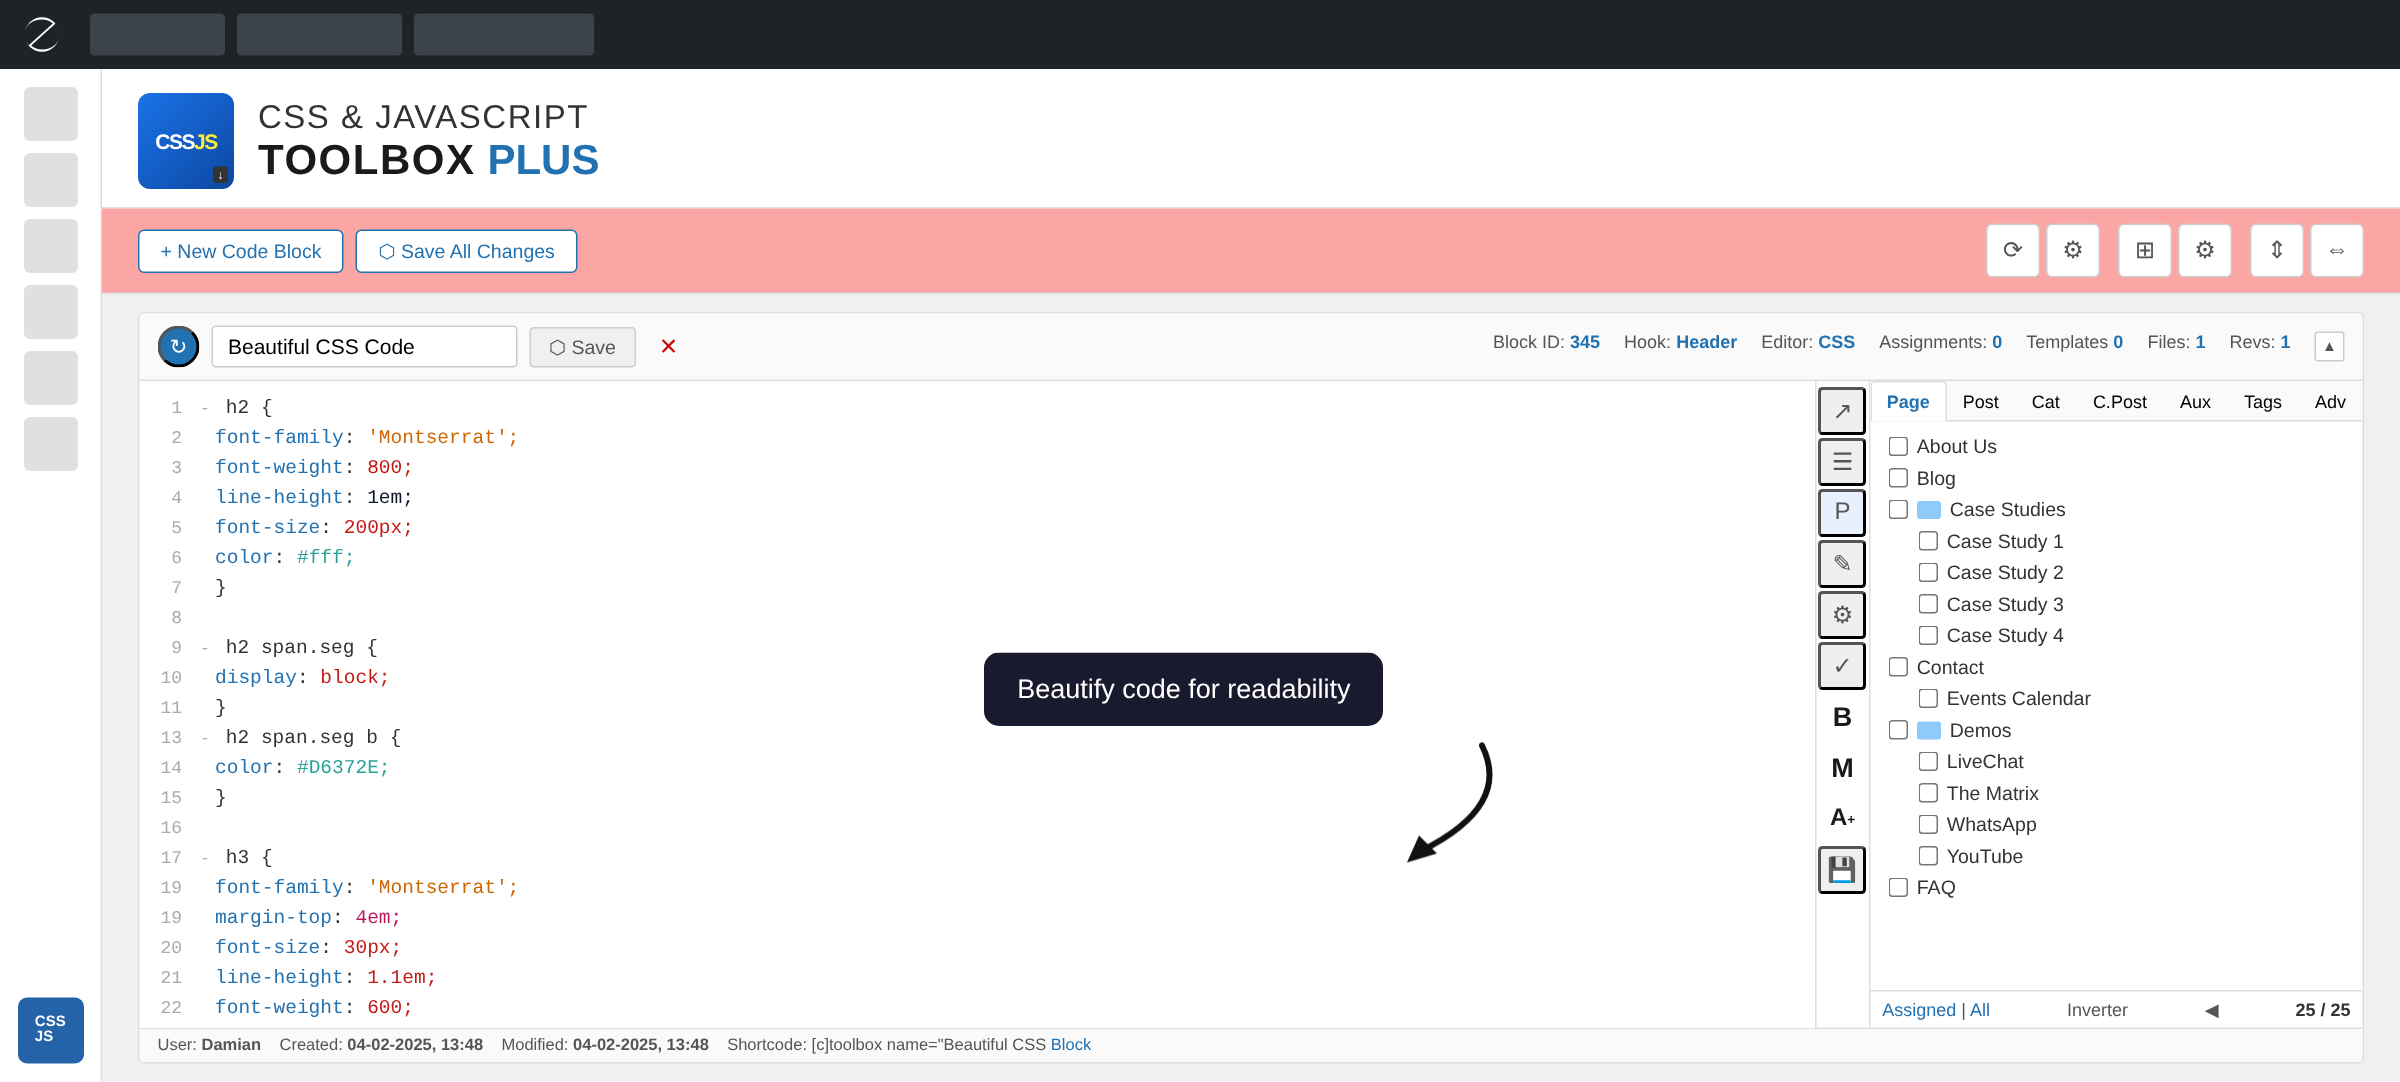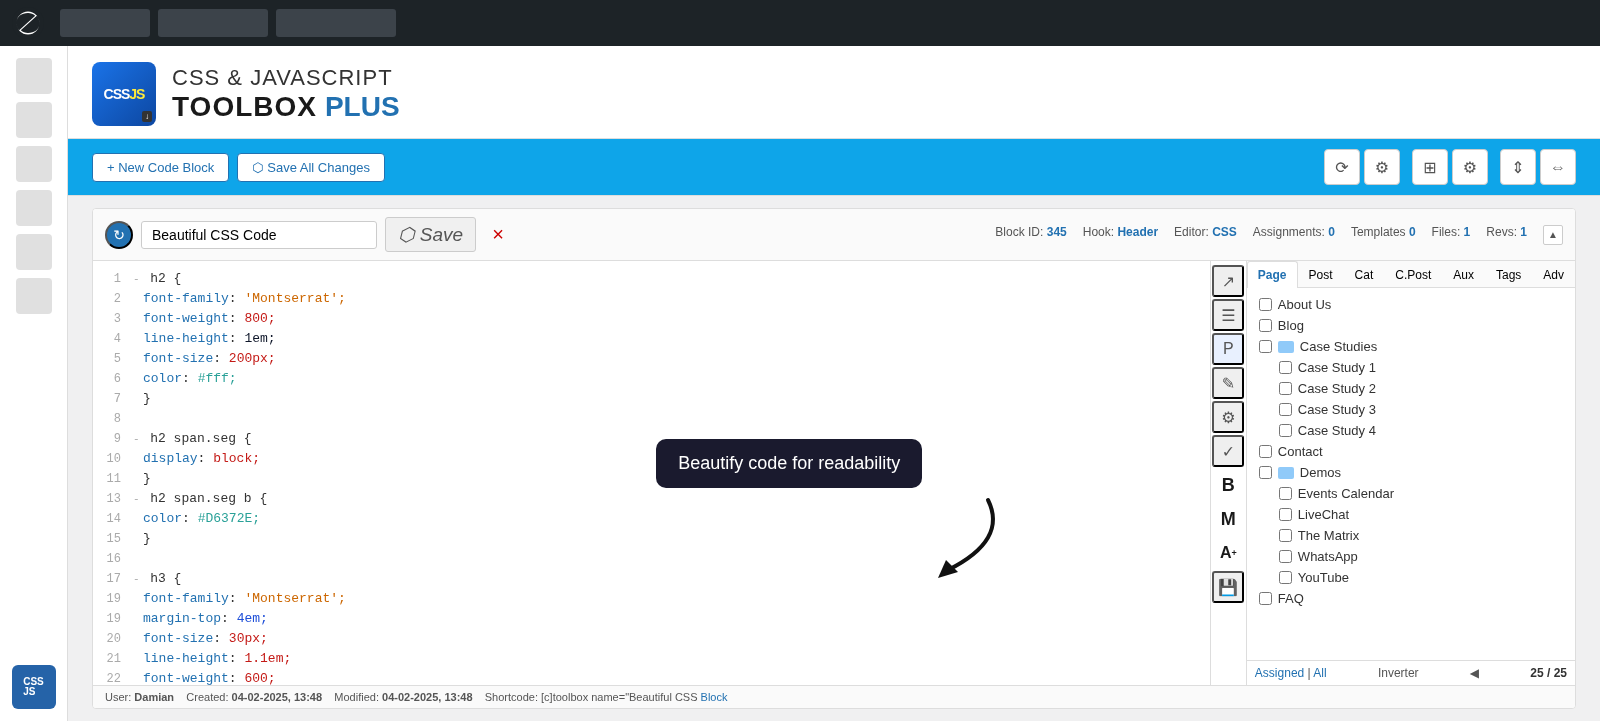--- a/index.html
+++ b/index.html
@@ -101,21 +101,21 @@
       border-radius: 2px;
     }
     .plugin-title { display: flex; flex-direction: column; }
     .plugin-title-top { font-size: 22px; font-weight: 400; color: #333; letter-spacing: 1px; }
     .plugin-title-bottom { display: flex; align-items: baseline; gap: 8px; }
     .plugin-title-main { font-size: 28px; font-weight: 900; color: #1a1a1a; letter-spacing: 1px; }
     .plugin-title-plus { font-size: 28px; font-weight: 900; color: #2271b1; }
 
     
     .toolbar {
-      background: #0ea5e9;
+      background: #fca5a5;
       padding: 10px 24px;
       border-bottom: 1px solid #ddd;
       display: flex;
       align-items: center;
       justify-content: space-between;
     }
     .toolbar-left { display: flex; gap: 8px; }
     .btn {
       display: flex; align-items: center; gap: 6px;
       padding: 6px 14px;
@@ -177,31 +177,31 @@
       border-radius: 50%;
       display: flex; align-items: center; justify-content: center;
       cursor: pointer;
       color: #fff; font-size: 14px;
     }
     .block-name-input {
       padding: 5px 10px;
       border: 1px solid #ccc;
       border-radius: 3px;
       font-size: 14px;
-      width: 236px;
+      width: 204px;
     }
     .btn-save-small {
       padding: 5px 12px;
       background: #f0f0f0;
       border: 1px solid #ccc;
       border-radius: 3px;
-      font-size: 19px;
+      font-size: 13px;
       cursor: pointer;
       color: #555;
-      display: flex; align-items: center; gap: 4px; font-style: italic;
+      display: flex; align-items: center; gap: 4px;
     }
     .btn-close {
       width: 28px; height: 28px;
       background: none;
       border: none;
       cursor: pointer;
       color: #c00;
       font-size: 20px;
       display: flex; align-items: center; justify-content: center;
     }
@@ -543,21 +543,21 @@
             <div class="code-line">
               <span class="line-num">17</span>
               <span class="line-content"><span class="dash-indicator">- </span>h3 {</span>
             </div>
             <div class="code-line">
               <span class="line-num">19</span>
               <span class="line-content"><span style="margin-right: 10px;"></span>    <span style="color: rgb(34, 113, 177);">font-family</span>: <span style="color: rgb(204, 102, 0);">'Montserrat';</span></span>
             </div>
             <div class="code-line">
               <span class="line-num">19</span>
-              <span class="line-content"><span style="margin-right: 10px;"></span>    <span style="color: rgb(34, 113, 177);">margin-top</span>: <span style="color: #1d4ed8;">4em;</span></span>
+              <span class="line-content"><span style="margin-right: 10px;"></span>    <span style="color: rgb(34, 113, 177);">margin-top</span>: <span style="color: #be185d;">4em;</span></span>
             </div>
             <div class="code-line">
               <span class="line-num">20</span>
               <span class="line-content"><span style="margin-right: 10px;"></span>    <span style="color: rgb(34, 113, 177);">font-size</span>: <span style="color: rgb(196, 26, 22);">30px;</span></span>
             </div>
             <div class="code-line">
               <span class="line-num">21</span>
               <span class="line-content"><span style="margin-right: 10px;"></span>    <span style="color: rgb(34, 113, 177);">line-height</span>: <span style="color: rgb(196, 26, 22);">1.1em;</span></span>
             </div>
             <div class="code-line">
@@ -629,28 +629,28 @@
                   <span>Case Study 3</span>
                 </div>
                 <div class="page-item indent">
                   <input type="checkbox" style="">
                   <span>Case Study 4</span>
                 </div>
                 <div class="page-item">
                   <input type="checkbox" style="">
                   <span>Contact</span>
                 </div>
+                <div class="page-item indent">
+                  <input type="checkbox" style="">
+                  <span>Events Calendar</span>
+                </div>
                 <div class="page-item">
                   <input type="checkbox" style="">
                   <span class="page-folder-icon"></span>
                   <span>Demos</span>
-                </div>
-                <div class="page-item indent">
-                  <input type="checkbox" style="">
-                  <span>Events Calendar</span>
                 </div>
                 <div class="page-item indent">
                   <input type="checkbox" style="">
                   <span>LiveChat</span>
                 </div>
                 <div class="page-item indent">
                   <input type="checkbox" style="">
                   <span>The Matrix</span>
                 </div>
                 <div class="page-item indent">

